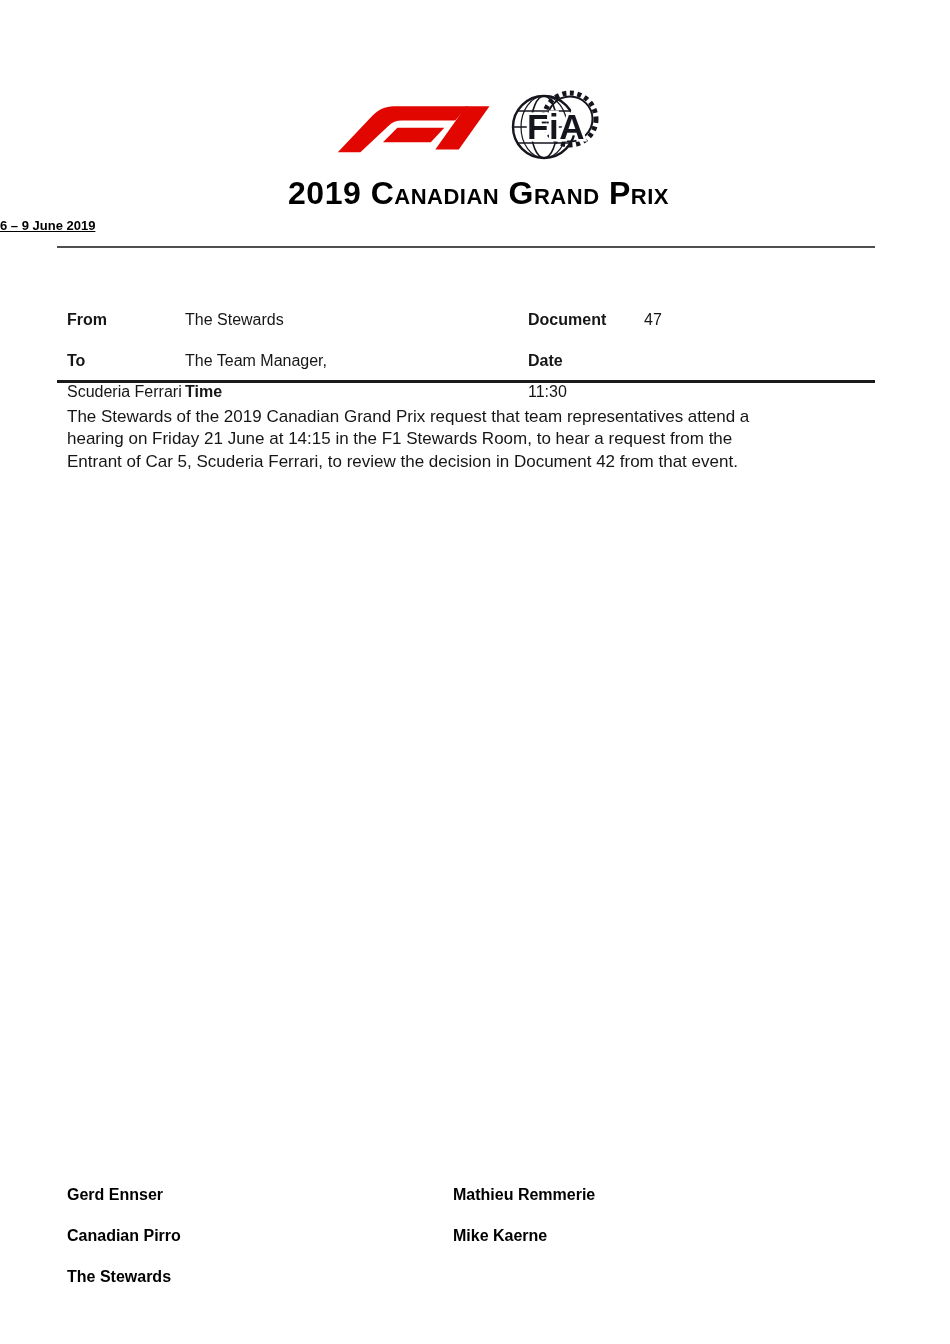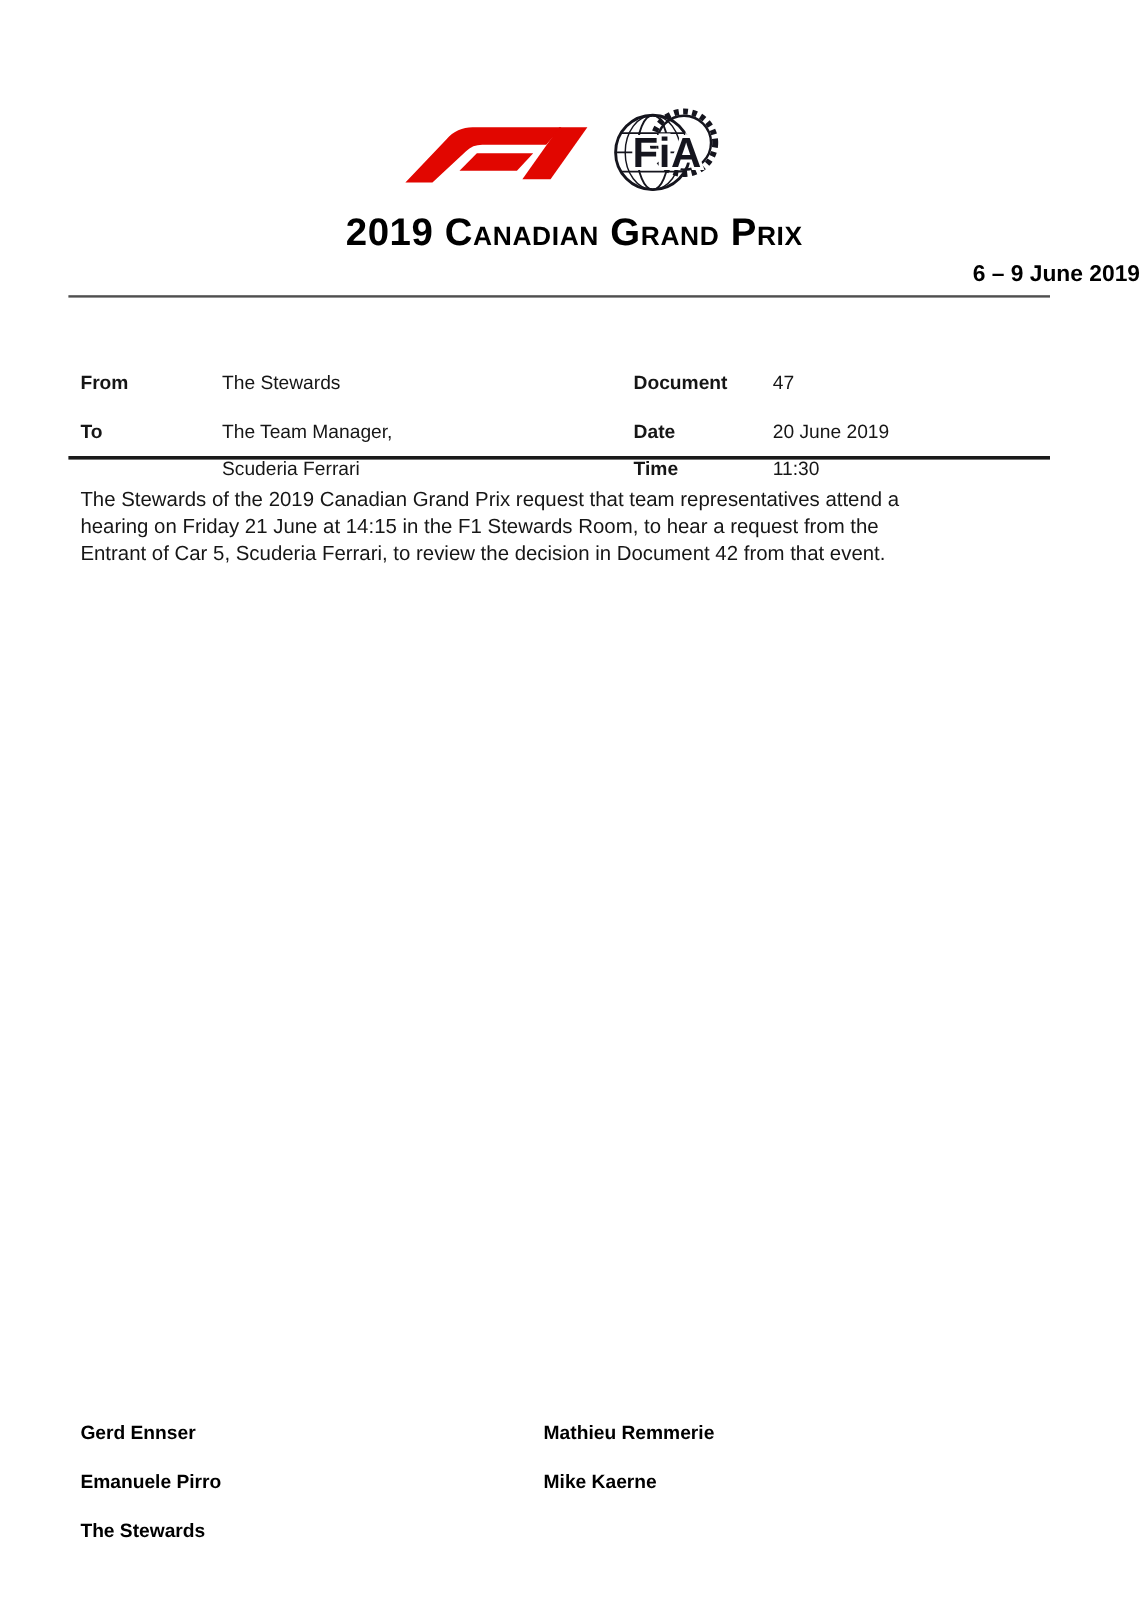--- a/index.html
+++ b/index.html
@@ -48,23 +48,24 @@
   .doc-title{
     position:absolute;top:175px;left:7px;right:0;
     text-align:center;
     font-size:32px;font-weight:bold;
     font-variant:small-caps;
     letter-spacing:0.5px;
     color:#000;
   }
   .doc-dates{
     position:absolute;top:218px;left:0;right:0;
-    text-align:right;
-    font-size:19px;font-weight:bold;
+    text-align:left;
+    font-size:13px;font-weight:bold;
     color:#000;
+    text-decoration:underline;
   }
   
   .rule{position:absolute;left:57px;width:818px;border:0;margin:0;}
   .rule-top{top:246px;border-top:2px solid var(--rule-gray);}
   .rule-bottom{top:380px;border-top:3px solid var(--rule-black);}
   
   .meta{
     position:absolute;left:67px;top:267px;width:816px;
     display:grid;
     grid-template-columns:118px 343px 116px 1fr;
@@ -125,34 +126,33 @@
 
   <div class="meta">
     <div class="label">From</div>
     <div>The Stewards</div>
     <div class="label">Document</div>
     <div>47</div>
 
     <div class="label">To</div>
     <div>The Team Manager,</div>
     <div class="label">Date</div>
-    <div>20 June 2019</div>
 
     <div></div>
     <div>Scuderia Ferrari</div>
     <div class="label">Time</div>
     <div>11:30</div>
   </div>
 
   <div class="para para-1">The Stewards of the 2019 Canadian Grand Prix request that team representatives attend a
 hearing on Friday 21 June at 14:15 in the F1 Stewards Room, to hear a request from the
 Entrant of Car 5, Scuderia Ferrari, to review the decision in Document 42 from that event.</div>
 
   <div class="signatures">
     <div>Gerd Ennser</div>
     <div>Mathieu Remmerie</div>
-    <div>Emanuele Pirro</div>
+    <div>Canadian Pirro</div>
     <div>Mike Kaerne</div>
     <div>The Stewards</div>
     <div></div>
   </div>
 
 </div>
 
 </body></html>

